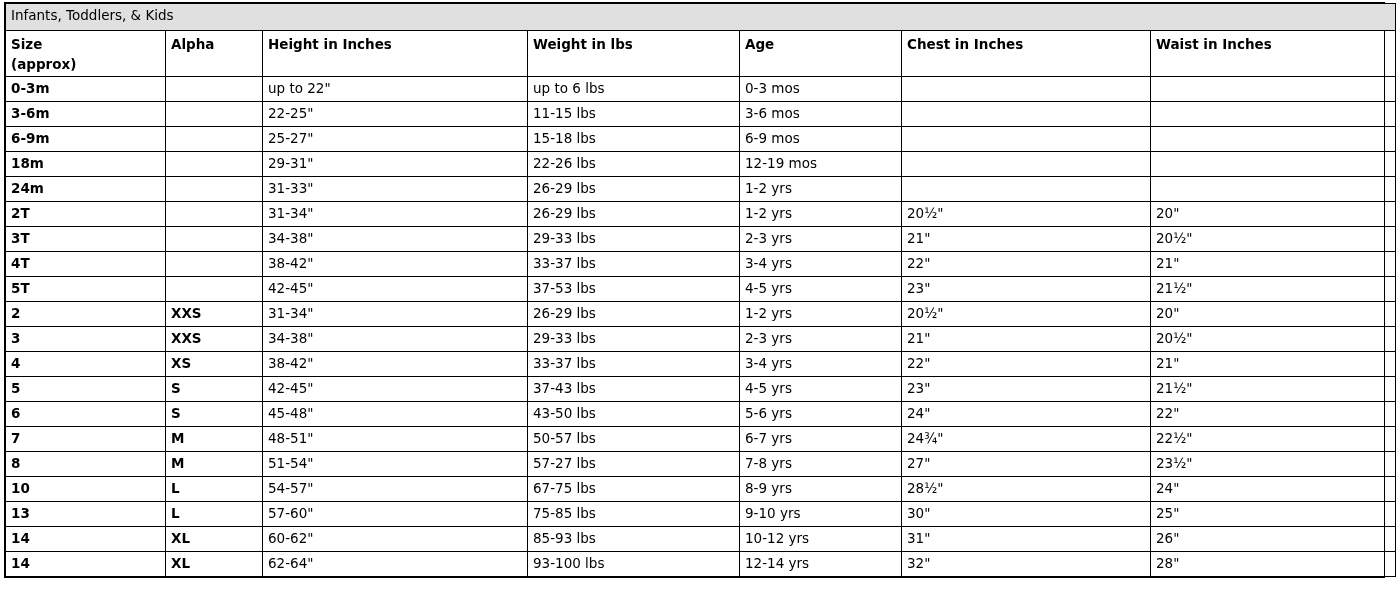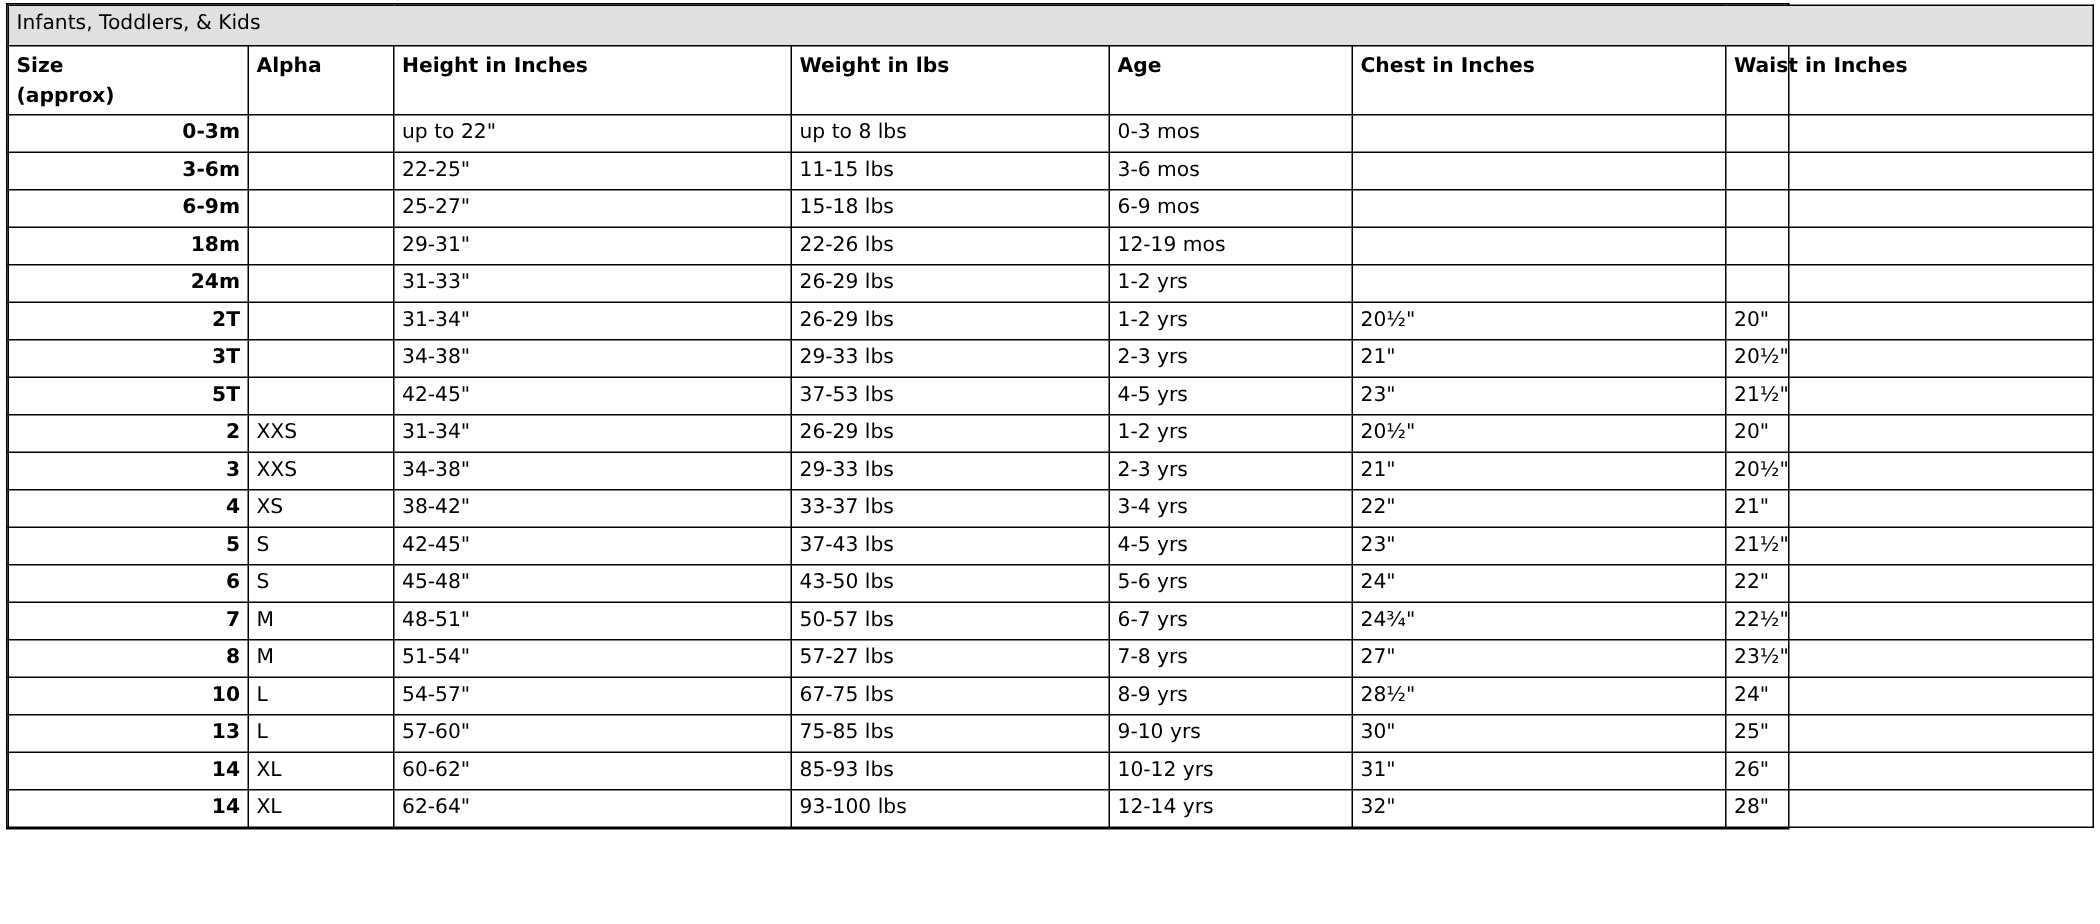--- a/index.html
+++ b/index.html
@@ -9,21 +9,21 @@
   }
   body {
     font-family: "DejaVu Sans", "Liberation Sans", sans-serif;
     font-size: 13.5px;
     color: #000000;
     width: 1400px;
     height: 616px;
     overflow: hidden;
   }
   .chart-wrap {
-    width: 1189px;
+    width: 1381px;
     margin: 2px 4px 0 4px;
     border: 1px solid #000000;
     box-sizing: border-box;
   }
   table.size-table {
     border-collapse: collapse;
     width: 100%;
     table-layout: fixed;
   }
   table.size-table td,
@@ -51,24 +51,23 @@
     height: 38px;
     vertical-align: top;
     padding-top: 4px;
     margin-top: 24px;
   }
   thead tr.head-row th .hd-line2 {
     display: block;
   }
   tbody td.size-col {
     font-weight: bold;
-    text-align: right;
   }
   tbody td.alpha-col {
-    font-weight: normal;
+    font-weight: bold;
   }
   tbody tr td {
     height: 20px;
   }
   
   col.c-size   { width: 160px; }
   col.c-alpha  { width: 97px; }
   col.c-height { width: 265px; }
   col.c-weight { width: 212px; }
   col.c-age    { width: 162px; }
@@ -104,21 +103,21 @@
         <th>Age</th>
         <th>Chest in Inches</th>
         <th>Waist in Inches</th>
       </tr>
     </thead>
     <tbody>
       <tr>
         <td class="size-col">0-3m</td>
         <td class="alpha-col"></td>
         <td>up to 22"</td>
-        <td>up to 8 lbs</td>
+        <td>up to 6 lbs</td>
         <td>0-3 mos</td>
         <td></td>
         <td></td>
       </tr>
       <tr>
         <td class="size-col">3-6m</td>
         <td class="alpha-col"></td>
         <td>22-25"</td>
         <td>11-15 lbs</td>
         <td>3-6 mos</td>
@@ -162,20 +161,29 @@
         <td>20"</td>
       </tr>
       <tr>
         <td class="size-col">3T</td>
         <td class="alpha-col"></td>
         <td>34-38"</td>
         <td>29-33 lbs</td>
         <td>2-3 yrs</td>
         <td>21"</td>
         <td>20½"</td>
+      </tr>
+      <tr>
+        <td class="size-col">4T</td>
+        <td class="alpha-col"></td>
+        <td>38-42"</td>
+        <td>33-37 lbs</td>
+        <td>3-4 yrs</td>
+        <td>22"</td>
+        <td>21"</td>
       </tr>
       <tr>
         <td class="size-col">5T</td>
         <td class="alpha-col"></td>
         <td>42-45"</td>
         <td>37-53 lbs</td>
         <td>4-5 yrs</td>
         <td>23"</td>
         <td>21½"</td>
       </tr>

